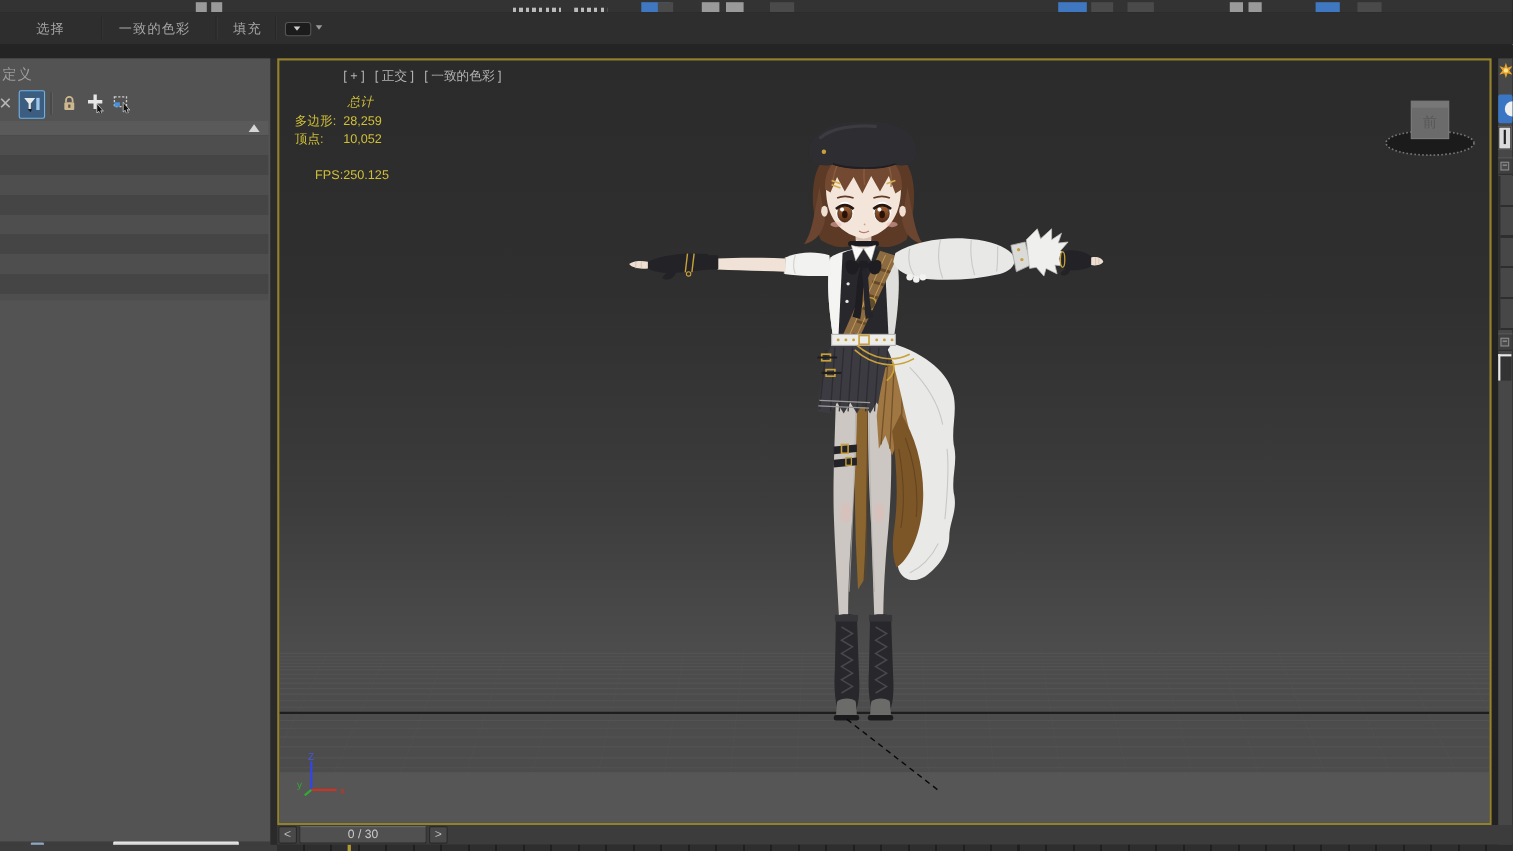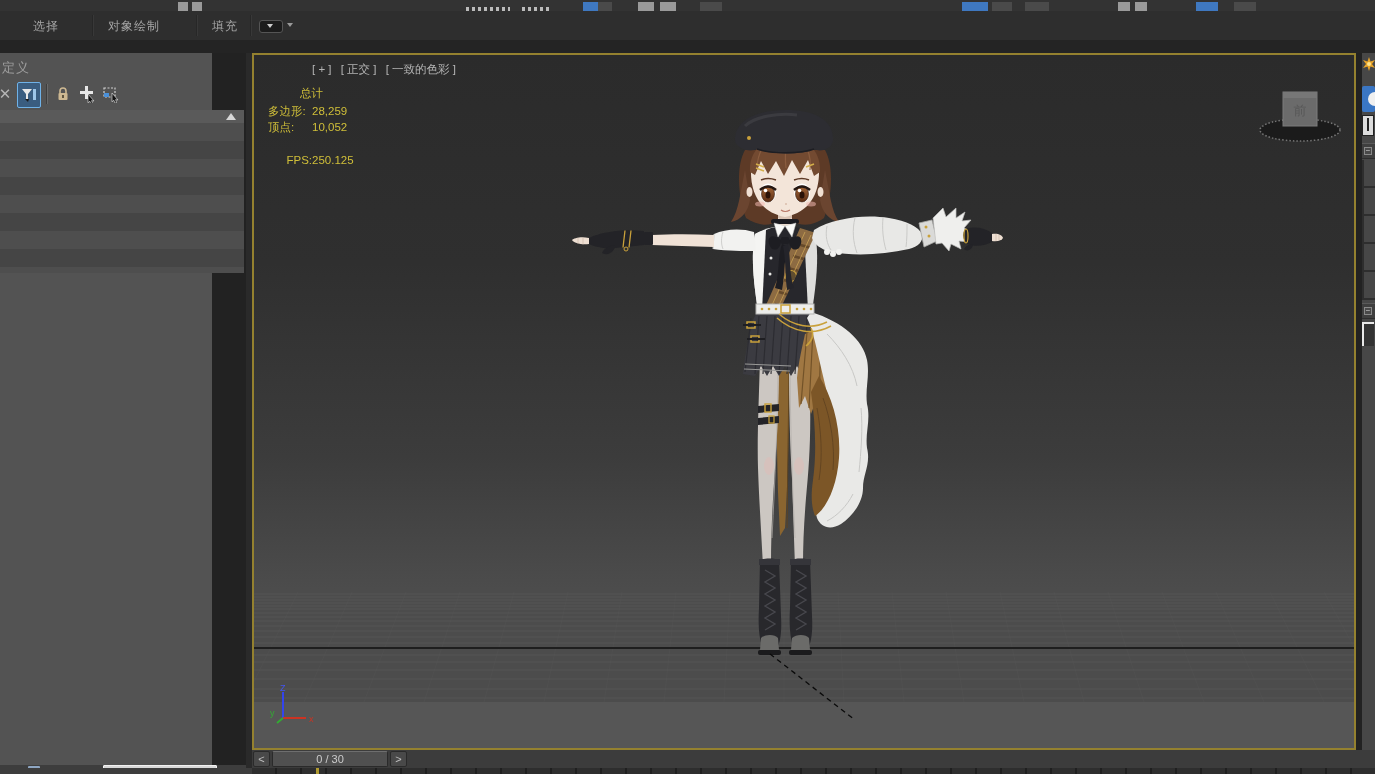--- a/index.html
+++ b/index.html
@@ -14,21 +14,21 @@
   #ribbon{left:0;top:11px;width:1375px;height:29px;background:#2e2e2e;border-bottom:1px solid #e5e5e5;}
   .rtab{position:absolute;top:7px;color:#a6a6a6;font-size:12px;letter-spacing:1px;cursor:default;}
   .rsep{position:absolute;top:4px;width:1px;height:21px;background:#272727;border-right:1px solid #383838;}
   #rib-drop{position:absolute;left:259px;top:8px;width:40px;height:14px;}
   #rib-drop .pill{position:absolute;left:0;top:1px;width:22px;height:11px;background:#1c1c1c;border:1px solid #555;border-radius:3px;}
   #rib-drop .pill:after{content:"";position:absolute;left:7px;top:3px;border-left:3px solid transparent;border-right:3px solid transparent;border-top:4px solid #cfcfcf;}
   #rib-drop .caret{position:absolute;left:28px;top:4px;border-left:3px solid transparent;border-right:3px solid transparent;border-top:4px solid #9a9a9a;}
   
   #substrip{left:0;top:40px;width:1375px;height:13px;background:#242424;}
   
-  #leftpanel{left:0;top:53px;width:212px;height:721px;background:#535353;}
+  #leftpanel{left:0;top:53px;width:246px;height:721px;background:#535353;}
   #lp-title{position:absolute;left:2px;top:6px;color:#9d9d9d;font-size:13px;letter-spacing:1px;}
   #lp-icons{position:absolute;left:0;top:29px;height:26px;width:246px;}
   .lpic{position:absolute;top:0;width:22px;height:24px;display:flex;align-items:center;justify-content:center;}
   #lp-close{left:-6px;color:#b5b5b5;font-size:15px;}
   #lp-filter{left:17px;background:#3a5d80;border:1px solid #6fb2e8;border-radius:2px;}
   #lp-iconsep{position:absolute;left:46px;top:2px;width:1px;height:20px;background:#3e3e3e;border-right:1px solid #686868;}
   #lp-lock{left:52px;} #lp-add{left:76px;} #lp-box{left:100px;}
   #lp-header{position:absolute;left:0;top:57px;width:244px;height:13px;background:#5a5a5a;border-bottom:1px solid #3c3c3c;}
   #lp-header .up{position:absolute;right:8px;top:3px;width:0;height:0;border-left:5px solid transparent;border-right:5px solid transparent;border-bottom:7px solid #d6d6d6;}
   #lp-stripes{position:absolute;left:0;top:70px;width:244px;height:150px;
@@ -39,21 +39,21 @@
   #lp-border{left:246px;top:53px;width:6px;height:721px;background:#2a2a2a;}
   
   #viewport{left:252px;top:53px;width:1104px;height:697px;border:2px solid #94812f;box-sizing:border-box;
     background:linear-gradient(180deg,#2b2b2b 0%,#2f2f2f 30%,#3c3c3c 58%,#4c4c4c 77%);overflow:hidden;}
   #vp-flat{position:absolute;left:0;top:647px;width:1100px;height:46px;background:#565656;}
   #vp-grid{position:absolute;left:0;top:537px;width:1100px;height:110px;}
   #vp-label{position:absolute;left:10px;top:7px;color:#b4b4b4;font-size:11.5px;margin-left:48px;}
   #vp-label span{margin-right:6px;cursor:default;}
   #vp-stats{position:absolute;left:14px;top:30px;color:#d0bf39;font-size:11.5px;line-height:16px;}
   #vp-stats .lbl{display:inline-block;min-width:44px;}
-  #vp-stats .total{margin-left:32px;margin-bottom:2px;}
+  #vp-stats .total{margin-left:48px;margin-bottom:2px;font-style:italic;}
   #vp-stats .fps{margin-top:17px;text-align:right;}
   #viewcube{position:absolute;left:1000px;top:30px;width:100px;height:62px;}
   #axis-tripod{position:absolute;left:10px;top:628px;width:70px;height:50px;}
   .charsvg{position:absolute;left:311px;top:53px;width:440px;height:620px;}
   
   #rightstrip{left:1362px;top:53px;width:13px;height:721px;background:#474747;}
   .rp{position:absolute;left:0;}
   #rp-star{top:4px;left:1px;}
   #rp-geo{top:33px;width:13px;height:26px;background:#3a76c4;border-radius:2px;overflow:hidden;}
   #rp-geo:after{content:"";position:absolute;right:-7px;top:6px;width:14px;height:14px;background:#f0f0f0;border-radius:50%;}
@@ -97,21 +97,21 @@
   <div class="stub" style="left:992px;width:20px;"></div>
   <div class="stub" style="left:1025px;width:24px;"></div>
   <div class="stub lite" style="left:1118px;width:12px;"></div>
   <div class="stub lite" style="left:1135px;width:12px;"></div>
   <div class="stub blue" style="left:1196px;width:22px;"></div>
   <div class="stub" style="left:1234px;width:22px;"></div>
 </div>
 
 <div class="abs" id="ribbon">
   <div class="rtab" style="left:33px;">选择</div>
-  <div class="rtab" style="left:108px;">对象绘制</div>
+  <div class="rtab" style="left:108px;">一致的色彩</div>
   <div class="rtab" style="left:212px;">填充</div>
   <div class="rsep" style="left:92px;"></div>
   <div class="rsep" style="left:196px;"></div>
   <div class="rsep" style="left:250px;"></div>
   <div id="rib-drop">
     <div class="pill"></div>
     <div class="caret"></div>
   </div>
 </div>
 

